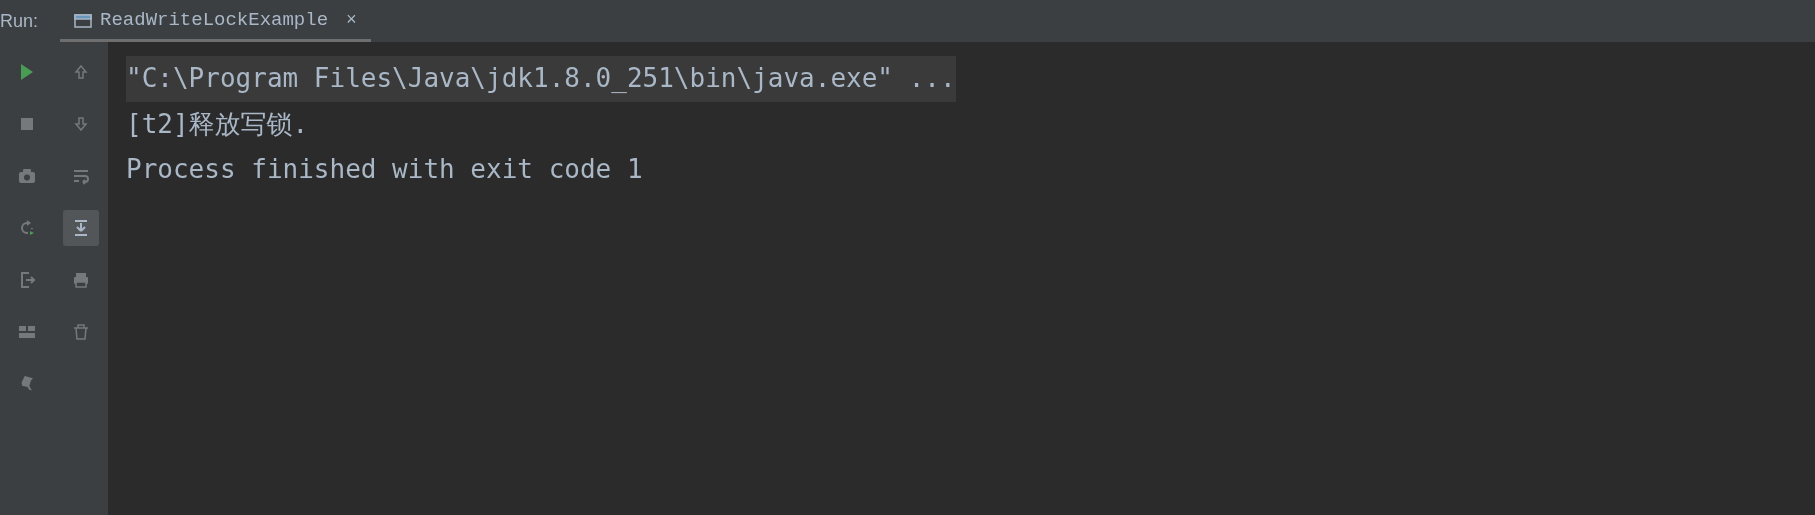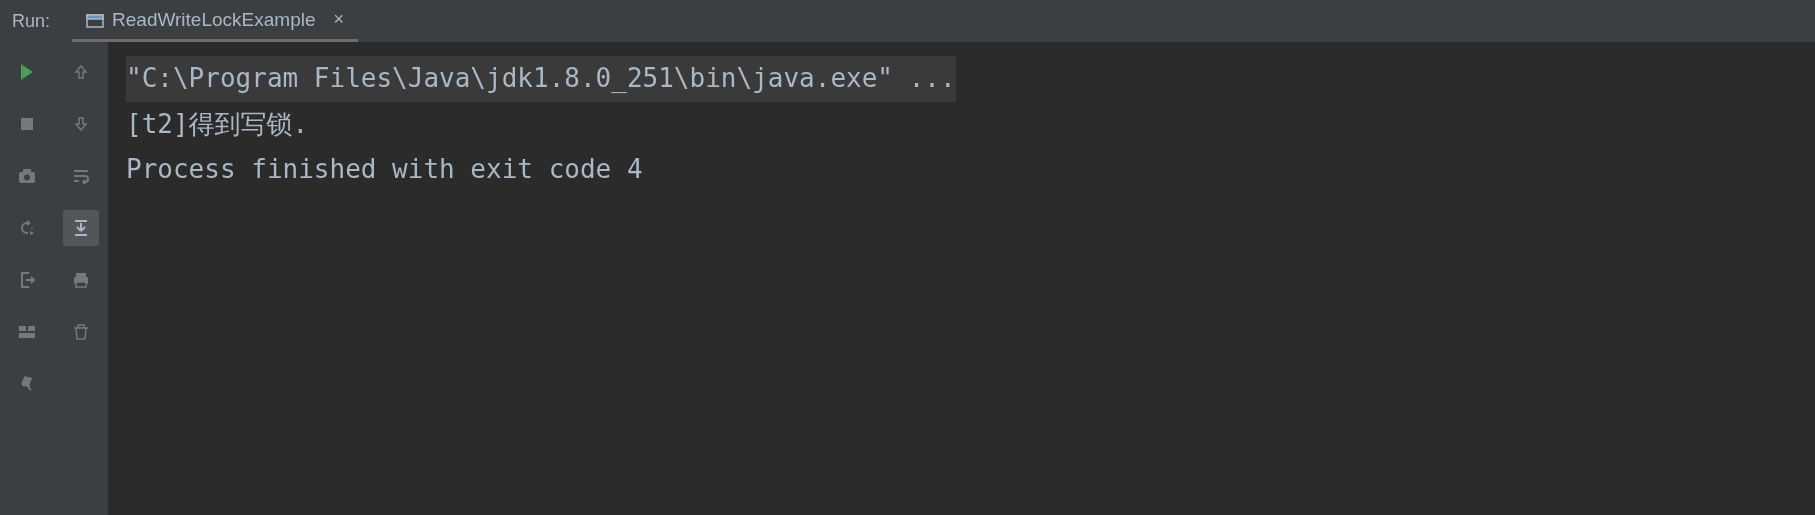--- a/index.html
+++ b/index.html
@@ -14,35 +14,36 @@
       height: 515px;
       overflow: hidden;
       display: flex;
       flex-direction: column;
     }
     .header {
       display: flex;
       align-items: center;
       height: 42px;
       background: #3c3f41;
-      padding-left: 12px;
+      padding-left: 0;
     }
     .run-label {
       color: #a9b7c6;
       font-size: 18px;
       margin-right: 22px;
     }
     .tab {
       display: flex;
       align-items: center;
       padding: 0 14px;
       height: 42px;
       border-bottom: 3px solid #6e6e6e;
       color: #a9b7c6;
       font-size: 19px;
+      font-family: Liberation Mono, monospace;
     }
     .tab-icon {
       margin-right: 8px;
       display: flex;
       align-items: center;
     }
     .tab-close {
       margin-left: 18px;
       color: #a9b7c6;
       font-size: 18px;
@@ -199,17 +200,17 @@
     </div>
     <div class="icon-btn">
       <svg class="svg-icon" viewBox="0 0 20 20">
         <path d="M5 6h10l-1 11H6L5 6zm2-3h6v3H7V3zM3 6h14" fill="none" stroke="#75797b" stroke-width="1.5"></path>
       </svg>
     </div>
   </div>
 
   <div class="console">
     <div><span class="console-line highlighted">"C:\Program Files\Java\jdk1.8.0_251\bin\java.exe" ...</span></div>
-    <div class="console-line">[t2]得到写锁.</div>
+    <div class="console-line">[t2]释放写锁.</div>
     <div class="console-line"></div>
-    <div class="console-line">Process finished with exit code 4</div>
+    <div class="console-line">Process finished with exit code 1</div>
   </div>
 </div>
 
 </body></html>

